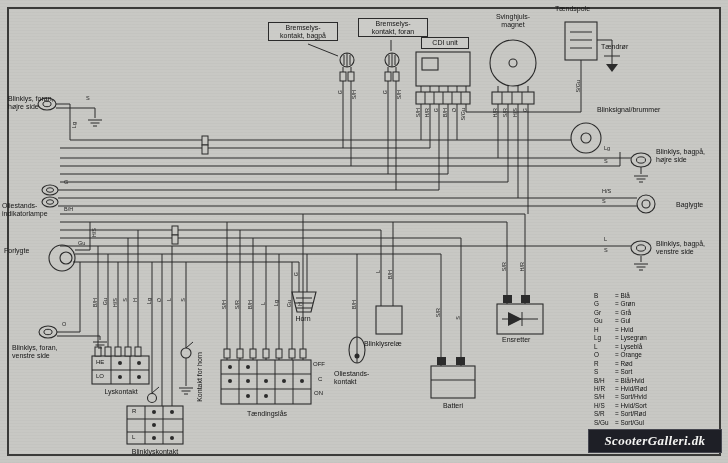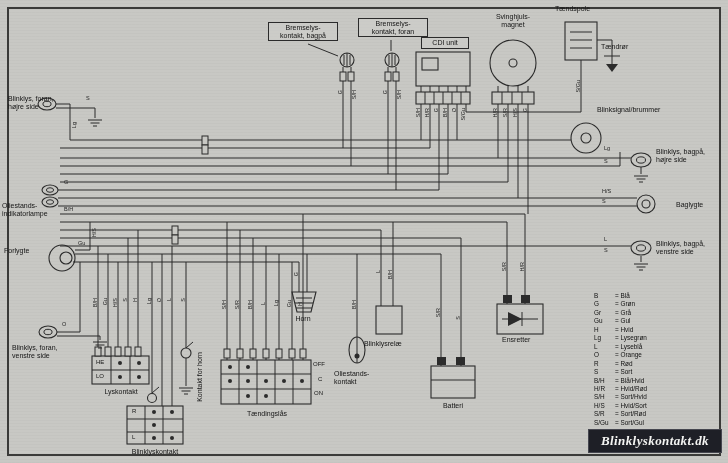--- a/index.html
+++ b/index.html
@@ -371,16 +371,16 @@
       <div class="legend-row"><span class="code">S</span><span>= Sort</span></div>
       <div class="legend-row"><span class="code">B/H</span><span>= Blå/Hvid</span></div>
       <div class="legend-row"><span class="code">H/R</span><span>= Hvid/Rød</span></div>
       <div class="legend-row"><span class="code">S/H</span><span>= Sort/Hvid</span></div>
       <div class="legend-row"><span class="code">H/S</span><span>= Hvid/Sort</span></div>
       <div class="legend-row"><span class="code">S/R</span><span>= Sort/Rød</span></div>
       <div class="legend-row"><span class="code">S/Gu</span><span>= Sort/Gul</span></div>
     </div>
 
   <div id="watermark">
-    <span>Blinklyskontakt.dk</span>
+    <span>ScooterGalleri.dk</span>
   </div>
 
 </div>
 
 </body></html>

